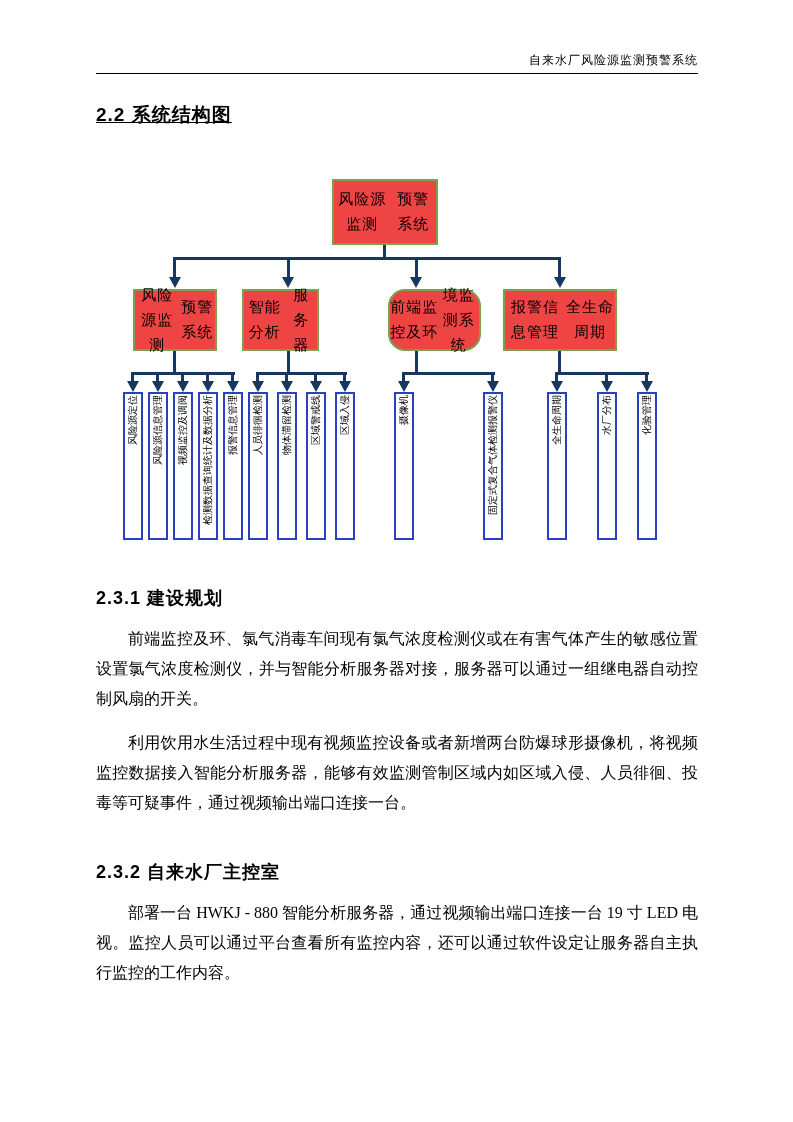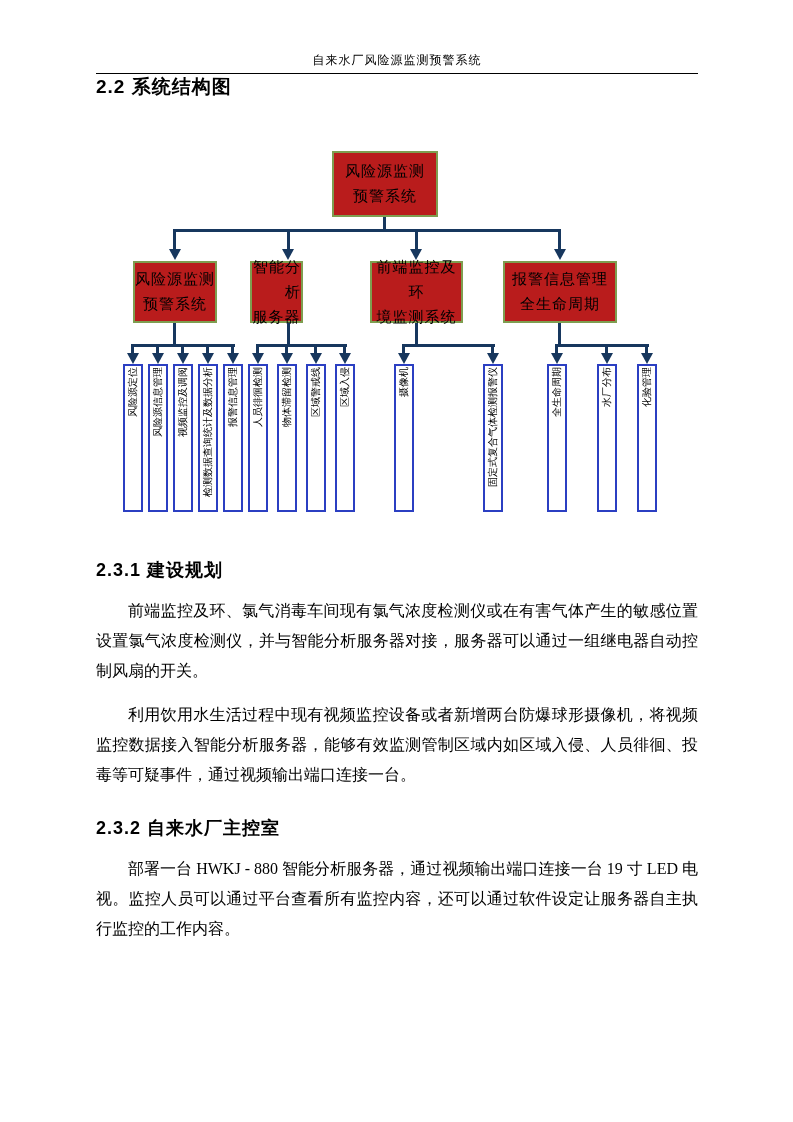--- a/index.html
+++ b/index.html
@@ -10,45 +10,45 @@
   .page{
     width:793px;height:1122px;background:#fff;margin:0 auto;
     position:relative;overflow:hidden;color:#000;
     padding:0 95px 0 96px;
     font-family:"Liberation Serif","DejaVu Serif",serif;
   }
   
   .doc-header{padding-top:52px;}
   .doc-header .rule-line{
     border-bottom:1px solid #000;padding-bottom:4px;
-    text-align:center;font-size:12px;letter-spacing:1px;
+    text-align:right;font-size:12px;letter-spacing:1px;
   }
   
   .h-major{
     font-family:"Liberation Sans","DejaVu Sans",sans-serif;
     font-weight:bold;font-size:19px;letter-spacing:1px;
   }
   .h-minor{
     font-family:"Liberation Sans","DejaVu Sans",sans-serif;
     font-weight:bold;font-size:18px;letter-spacing:1px;
   }
-  .h-22{}
+  .h-22{margin-top:28px;text-decoration:underline;}
   .h-23{margin-top:30px;}
   .h-231{margin-top:36px;}
-  .h-232{margin-top:26px;}
+  .h-232{margin-top:42px;}
   
   p.body-para{
     font-size:16px;line-height:30px;text-indent:2em;
     text-align:justify;margin-top:14px;
   }
   
   .diagram{position:relative;margin:44px 0 0 -96px;width:793px;height:378px;}
   .gbox{
-    position:absolute;border:2px solid var(--green);background:#b91c1c;
-    display:flex;flex-direction:column;align-items:center;justify-content:center;
+    position:absolute;border:2px solid var(--green);background:#ef4444;
+    display:flex;flex-direction:row;align-items:center;justify-content:center;
     font-size:15px;line-height:25px;text-align:center;letter-spacing:1px;
   }
   .root-box{left:332px;top:7px;width:106px;height:66px;}
   .vline,.hline{position:absolute;background:var(--navy);}
   .arrow{
     position:absolute;width:0;height:0;
     border-left:6px solid transparent;border-right:6px solid transparent;
     border-top:11px solid var(--navy);
   }
   .vbox{
@@ -93,25 +93,25 @@
     <div class="arrow" style="left:282px;top:105px;"></div>
     <div class="vline" style="left:415px;top:88px;width:3px;height:17px;"></div>
     <div class="arrow" style="left:410px;top:105px;"></div>
     <div class="vline" style="left:558px;top:88px;width:3px;height:17px;"></div>
     <div class="arrow" style="left:554px;top:105px;"></div>
 
     <div class="gbox" style="left:133px;top:117px;width:84px;height:62px;">
       <span>风险源监测</span>
       <span>预警系统</span>
     </div>
-    <div class="gbox" style="left:250px;top:117px;width:53px;height:62px;text-align:right;">
+    <div class="gbox" style="left:242px;top:117px;width:77px;height:62px;">
       <span>智能分析</span>
       <span>服务器</span>
     </div>
-    <div class="gbox" style="left:370px;top:117px;width:93px;height:62px;">
+    <div class="gbox" style="left:388px;top:117px;width:93px;height:62px;border-radius:17px;">
       <span>前端监控及环</span>
       <span>境监测系统</span>
     </div>
     <div class="gbox" style="left:503px;top:117px;width:114px;height:62px;">
       <span>报警信息管理</span>
       <span>全生命周期</span>
     </div>
 
     <div class="vline" style="left:173px;top:179px;width:3px;height:21px;"></div>
     <div class="hline" style="left:131px;top:200px;width:104px;height:3px;"></div>

